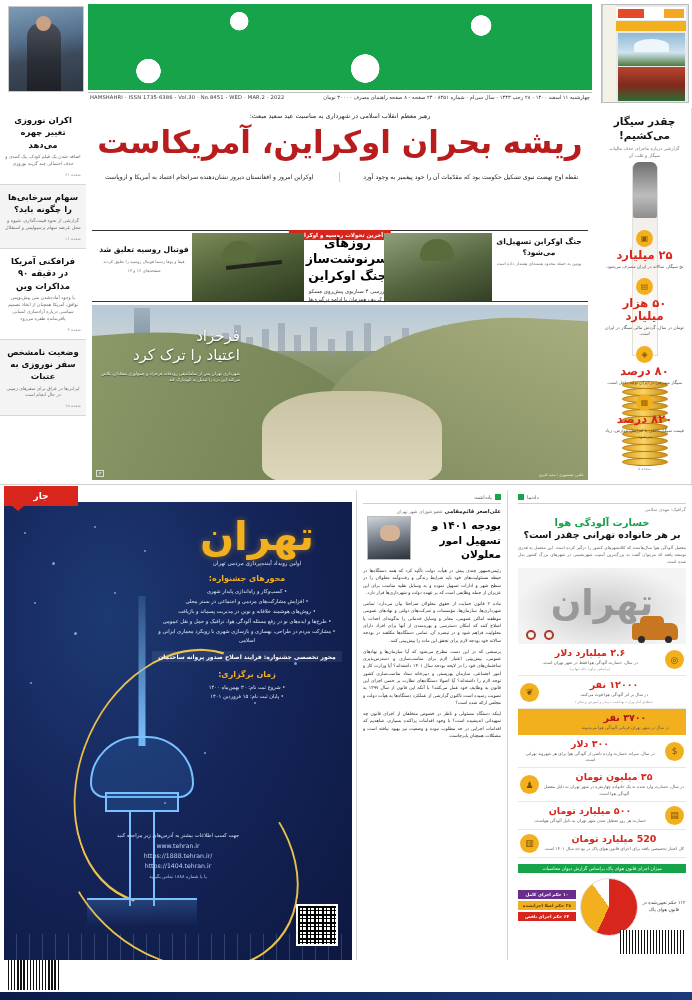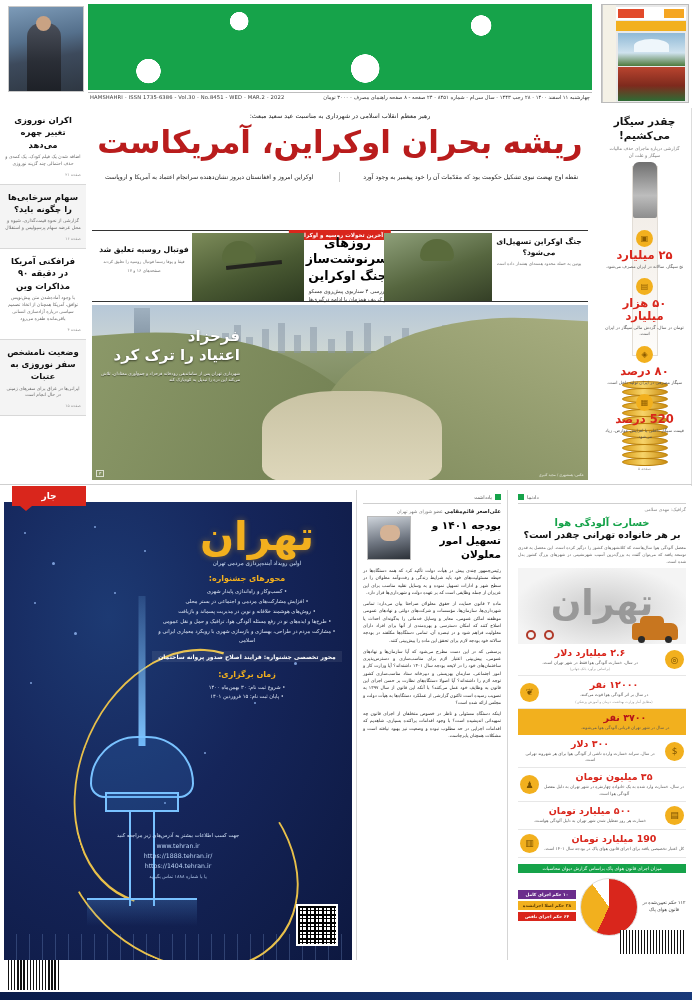--- a/index.html
+++ b/index.html
@@ -115,21 +115,21 @@
                background:linear-gradient(200deg,#a8ae80,#7e8a5c); border-radius:70% 0 0 0; transform:rotate(3deg); }
   .bp-gully { position:absolute; left:170px; top:86px; width:180px; height:92px;
               background:linear-gradient(180deg,#c9c3a4,#ded7bb); border-radius:40% 40% 18% 18%; }
   .bp-sky { position:absolute; left:0; top:0; width:100%; height:46px;
             background:linear-gradient(180deg,#b7c8d8,#cdd6d4); }
   .bp-city { position:absolute; left:120px; top:8px; width:260px; height:40px; opacity:.55; }
   .bp-city i { position:absolute; bottom:0; width:7px; background:#8c9aa8; }
   .bp-tower { position:absolute; left:42px; top:3px; width:16px; height:46px;
               background:linear-gradient(180deg,#9fb0bf,#7b8c9b); }
   .bp-cap { position:absolute; left:8px; top:22px; width:140px; }
-  .bp-cap h3 { font-size:15px; font-weight:bold; color:#fff; line-height:1.25;
+  .bp-cap h3 { font-size:15px; font-weight:normal; color:#fff; line-height:1.25;
                text-shadow:0 1px 2px rgba(0,0,0,.55); text-align:right; }
   .bp-cap p { font-size:4.4px; color:#f2f2f2; line-height:1.55; margin-top:6px;
               text-shadow:0 1px 1px rgba(0,0,0,.6); text-align:right; }
   .bp-num { position:absolute; left:4px; bottom:3px; font-size:4.4px; color:#fff;
             border:1px solid rgba(255,255,255,.7); padding:0 2px; }
   .bp-credit { position:absolute; right:4px; bottom:3px; font-size:3.6px; color:#fff; opacity:.8; }
 
   
   .rightcol { position:absolute; right:0; top:108px; width:94px; height:378px;
               border-right:1px solid #ddd; background:#fff; padding:6px 6px 0; }
@@ -149,21 +149,21 @@
               margin:0 auto 2px; color:#8a5b00; }
   .stat .big { font-size:11.5px; font-weight:bold; color:#d9261c; line-height:1.1; }
   .stat .desc { font-size:4.4px; color:#555; line-height:1.5; margin-top:2px; }
   .rc-pg { font-size:3.8px; color:#999; text-align:center; }
 
   
   .hr-main { position:absolute; left:0; top:484px; width:692px; height:1px; background:#cfcfcf; }
 
   
   .adwrap { position:absolute; left:4px; top:490px; width:348px; height:470px; }
-  .ad-tab { position:absolute; left:8px; top:-4px; width:74px; height:20px; background:#d9261c; color:#fff;
+  .ad-tab { position:absolute; left:0; top:-4px; width:74px; height:20px; background:#d9261c; color:#fff;
             display:flex; align-items:center; justify-content:center; font-size:9px; font-weight:bold; z-index:3; }
   .ad-tab::after { content:""; position:absolute; left:8px; bottom:-5px; border-left:6px solid transparent;
                    border-right:6px solid transparent; border-top:5px solid #d9261c; }
   .ad-body { position:absolute; left:0; top:12px; width:348px; height:458px;
              background:radial-gradient(ellipse at 30% 25%, #1d3a73 0%, #15255a 45%, #0d1840 100%); overflow:hidden; }
   .stars i { position:absolute; background:#9fc4ff; border-radius:50%; opacity:.75; }
   .tower { position:absolute; left:78px; bottom:34px; width:120px; height:330px; }
   .t-spire { position:absolute; left:50%; transform:translateX(-50%); top:0; width:7px; height:150px;
              background:linear-gradient(180deg,rgba(130,200,255,.15),#7ec4ff); }
   .t-pod { position:absolute; left:50%; transform:translateX(-50%); top:140px; width:104px; height:62px;
@@ -428,21 +428,21 @@
           <div class="big">۵۰ هزار میلیارد</div>
           <div class="desc">تومان در سال، گردش مالی سیگار در ایران است.</div>
         </div>
         <div class="stat">
           <div class="ic">◈</div>
           <div class="big">۸۰ درصد</div>
           <div class="desc">سیگار مصرفی در ایران تولید داخل است.</div>
         </div>
         <div class="stat">
           <div class="ic">▦</div>
-          <div class="big">520 درصد</div>
+          <div class="big">۸۲۰ درصد</div>
           <div class="desc">قیمت سیگار داخلی با افزایش عوارض، زیاد می‌شود.</div>
         </div>
       </div>
     </div>
     <div class="rc-pg">صفحه ۵</div>
   </div>
 
   <div class="hr-main"></div>
 
   <div class="adwrap">
@@ -599,21 +599,21 @@
       <div class="ic2">▤</div>
       <div class="tx">
         <div class="big">۵۰۰ میلیارد تومان</div>
         <div class="desc">خسارت هر روز تعطیل شدن شهر تهران به دلیل آلودگی هواست.</div>
       </div>
     </div>
 
     <div class="stat2 rev">
       <div class="ic2">▥</div>
       <div class="tx">
-        <div class="big">190 میلیارد تومان</div>
+        <div class="big">520 میلیارد تومان</div>
         <div class="desc">کل اعتبار تخصیصی یافته برای اجرای قانون هوای پاک در بودجه سال ۱۴۰۱ است.</div>
       </div>
     </div>
 
     <div class="pie-head">میزان اجرای قانون هوای پاک براساس گزارش دیوان محاسبات</div>
     <div class="pie-area">
       <div class="pie-note">۱۱۲ حکم تعیین‌شده در قانون هوای پاک</div>
       <div class="pie"></div>
       <div class="pie-leg">
         <div class="lg-purple">۱۰ حکم اجرای کامل</div>

